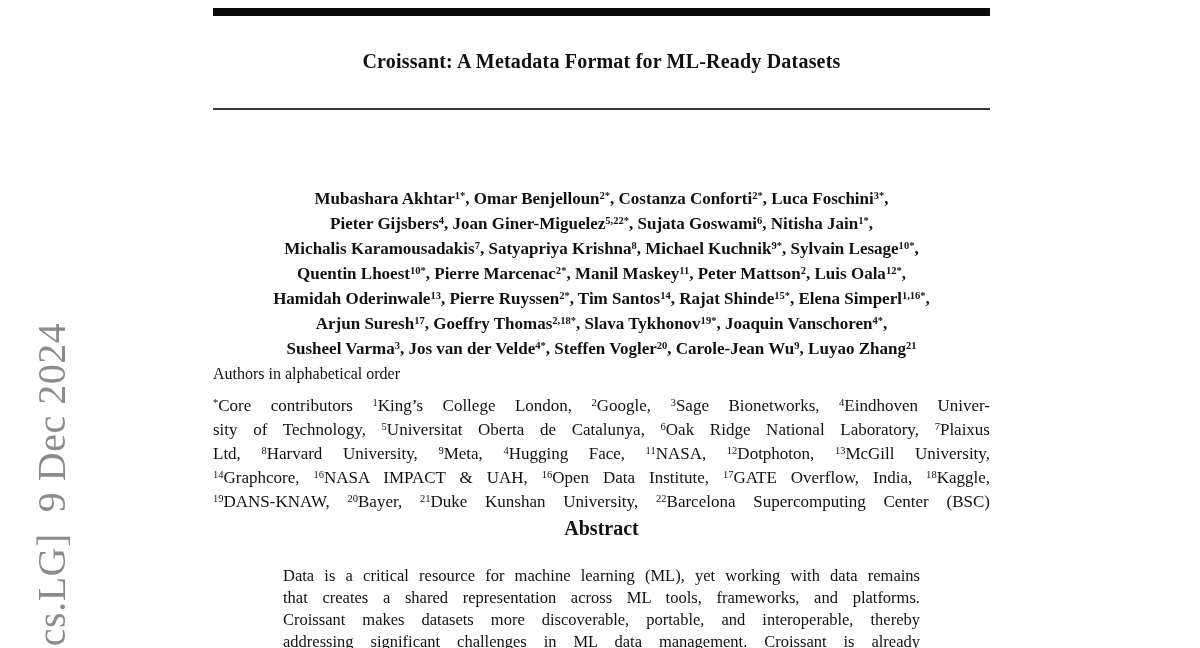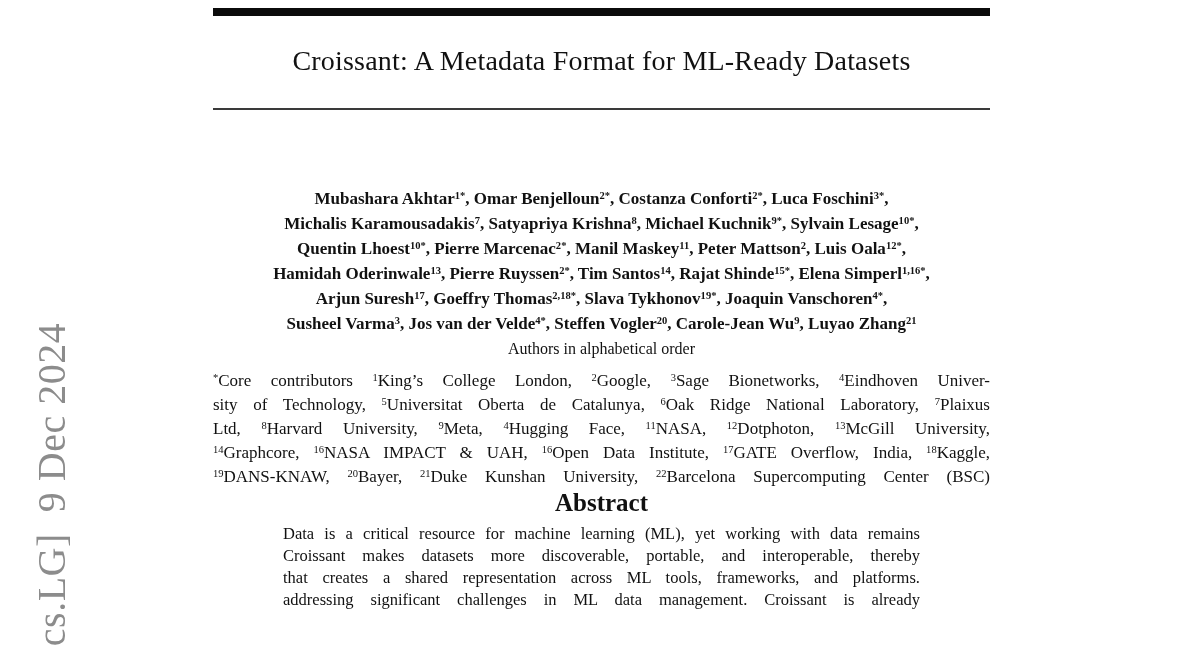--- a/index.html
+++ b/index.html
@@ -27,54 +27,53 @@
     left: 213px; top: 0;
     width: 777px;
   }
   .bar-thick {
     margin-top: 8px;
     height: 8px;
     background: #0b0b0b;
   }
   .title {
     margin: 26px 0 0 0;
-    font-size: 28px;
+    font-size: 20px;
     line-height: 38px;
-    font-weight: 400;
+    font-weight: 700;
     text-align: center;
     letter-spacing: 0.2px;
   }
   .bar-thin {
     margin-top: 28px;
     height: 2px;
     background: #3a3a3a;
   }
   .authors { margin-top: 76px; }
   .author-line {
     font-size: 17px;
     line-height: 25px;
     font-weight: 700;
     text-align: center;
   }
   .authors-note {
     font-size: 16px;
     line-height: 25px;
-    text-align: center;
   }
   .affiliations { margin-top: 8px; }
   .affil-line {
     font-size: 17px;
     line-height: 24px;
     text-align: justify;
     text-align-last: justify;
     text-justify: inter-word;
   }
   .abstract-heading {
-    margin: 2px 0 8px 0;
-    font-size: 25px;
+    margin: 2px 0 25px 0;
+    font-size: 20px;
     line-height: 24px;
     font-weight: 700;
     text-align: center;
   }
   .abstract {
     margin-left: 70px;
     width: 637px;
   }
   .abstract-line {
     font-size: 16.5px;
@@ -101,20 +100,21 @@
   <div class="content">
 
     <div class="bar-thick"></div>
 
     <h1 class="title">Croissant: A Metadata Format for ML-Ready Datasets</h1>
 
     <div class="bar-thin"></div>
 
     <div class="authors">
         <div class="author-line">Mubashara Akhtar<sup>1*</sup>, Omar Benjelloun<sup>2*</sup>, Costanza Conforti<sup>2*</sup>, Luca Foschini<sup>3*</sup>,</div>
+        <div class="author-line">Pieter Gijsbers<sup>4</sup>, Joan Giner-Miguelez<sup>5,22*</sup>, Sujata Goswami<sup>6</sup>, Nitisha Jain<sup>1*</sup>,</div>
         <div class="author-line">Michalis Karamousadakis<sup>7</sup>, Satyapriya Krishna<sup>8</sup>, Michael Kuchnik<sup>9*</sup>, Sylvain Lesage<sup>10*</sup>,</div>
         <div class="author-line">Quentin Lhoest<sup>10*</sup>, Pierre Marcenac<sup>2*</sup>, Manil Maskey<sup>11</sup>, Peter Mattson<sup>2</sup>, Luis Oala<sup>12*</sup>,</div>
         <div class="author-line">Hamidah Oderinwale<sup>13</sup>, Pierre Ruyssen<sup>2*</sup>, Tim Santos<sup>14</sup>, Rajat Shinde<sup>15*</sup>, Elena Simperl<sup>1,16*</sup>,</div>
         <div class="author-line">Arjun Suresh<sup>17</sup>, Goeffry Thomas<sup>2,18*</sup>, Slava Tykhonov<sup>19*</sup>, Joaquin Vanschoren<sup>4*</sup>,</div>
         <div class="author-line">Susheel Varma<sup>3</sup>, Jos van der Velde<sup>4*</sup>, Steffen Vogler<sup>20</sup>, Carole-Jean Wu<sup>9</sup>, Luyao Zhang<sup>21</sup></div>
       </div>
 
     <div class="authors-note">Authors in alphabetical order</div>
 
     <div class="affiliations">
@@ -122,19 +122,19 @@
         <div class="affil-line">sity of Technology, <sup>5</sup>Universitat Oberta de Catalunya, <sup>6</sup>Oak Ridge National Laboratory, <sup>7</sup>Plaixus</div>
         <div class="affil-line">Ltd, <sup>8</sup>Harvard University, <sup>9</sup>Meta, <sup>4</sup>Hugging Face, <sup>11</sup>NASA, <sup>12</sup>Dotphoton, <sup>13</sup>McGill University,</div>
         <div class="affil-line"><sup>14</sup>Graphcore, <sup>16</sup>NASA IMPACT &amp; UAH, <sup>16</sup>Open Data Institute, <sup>17</sup>GATE Overflow, India, <sup>18</sup>Kaggle,</div>
         <div class="affil-line"><sup>19</sup>DANS-KNAW, <sup>20</sup>Bayer, <sup>21</sup>Duke Kunshan University, <sup>22</sup>Barcelona Supercomputing Center (BSC)</div>
       </div>
 
     <h2 class="abstract-heading">Abstract</h2>
 
     <div class="abstract">
         <div class="abstract-line">Data is a critical resource for machine learning (ML), yet working with data remains</div>
+        <div class="abstract-line">that creates a shared representation across ML tools, frameworks, and platforms.</div>
         <div class="abstract-line">Croissant makes datasets more discoverable, portable, and interoperable, thereby</div>
-        <div class="abstract-line">that creates a shared representation across ML tools, frameworks, and platforms.</div>
         <div class="abstract-line">addressing significant challenges in ML data management. Croissant is already</div>
       </div>
 
   </div>
 </div>
 
 </body></html>

